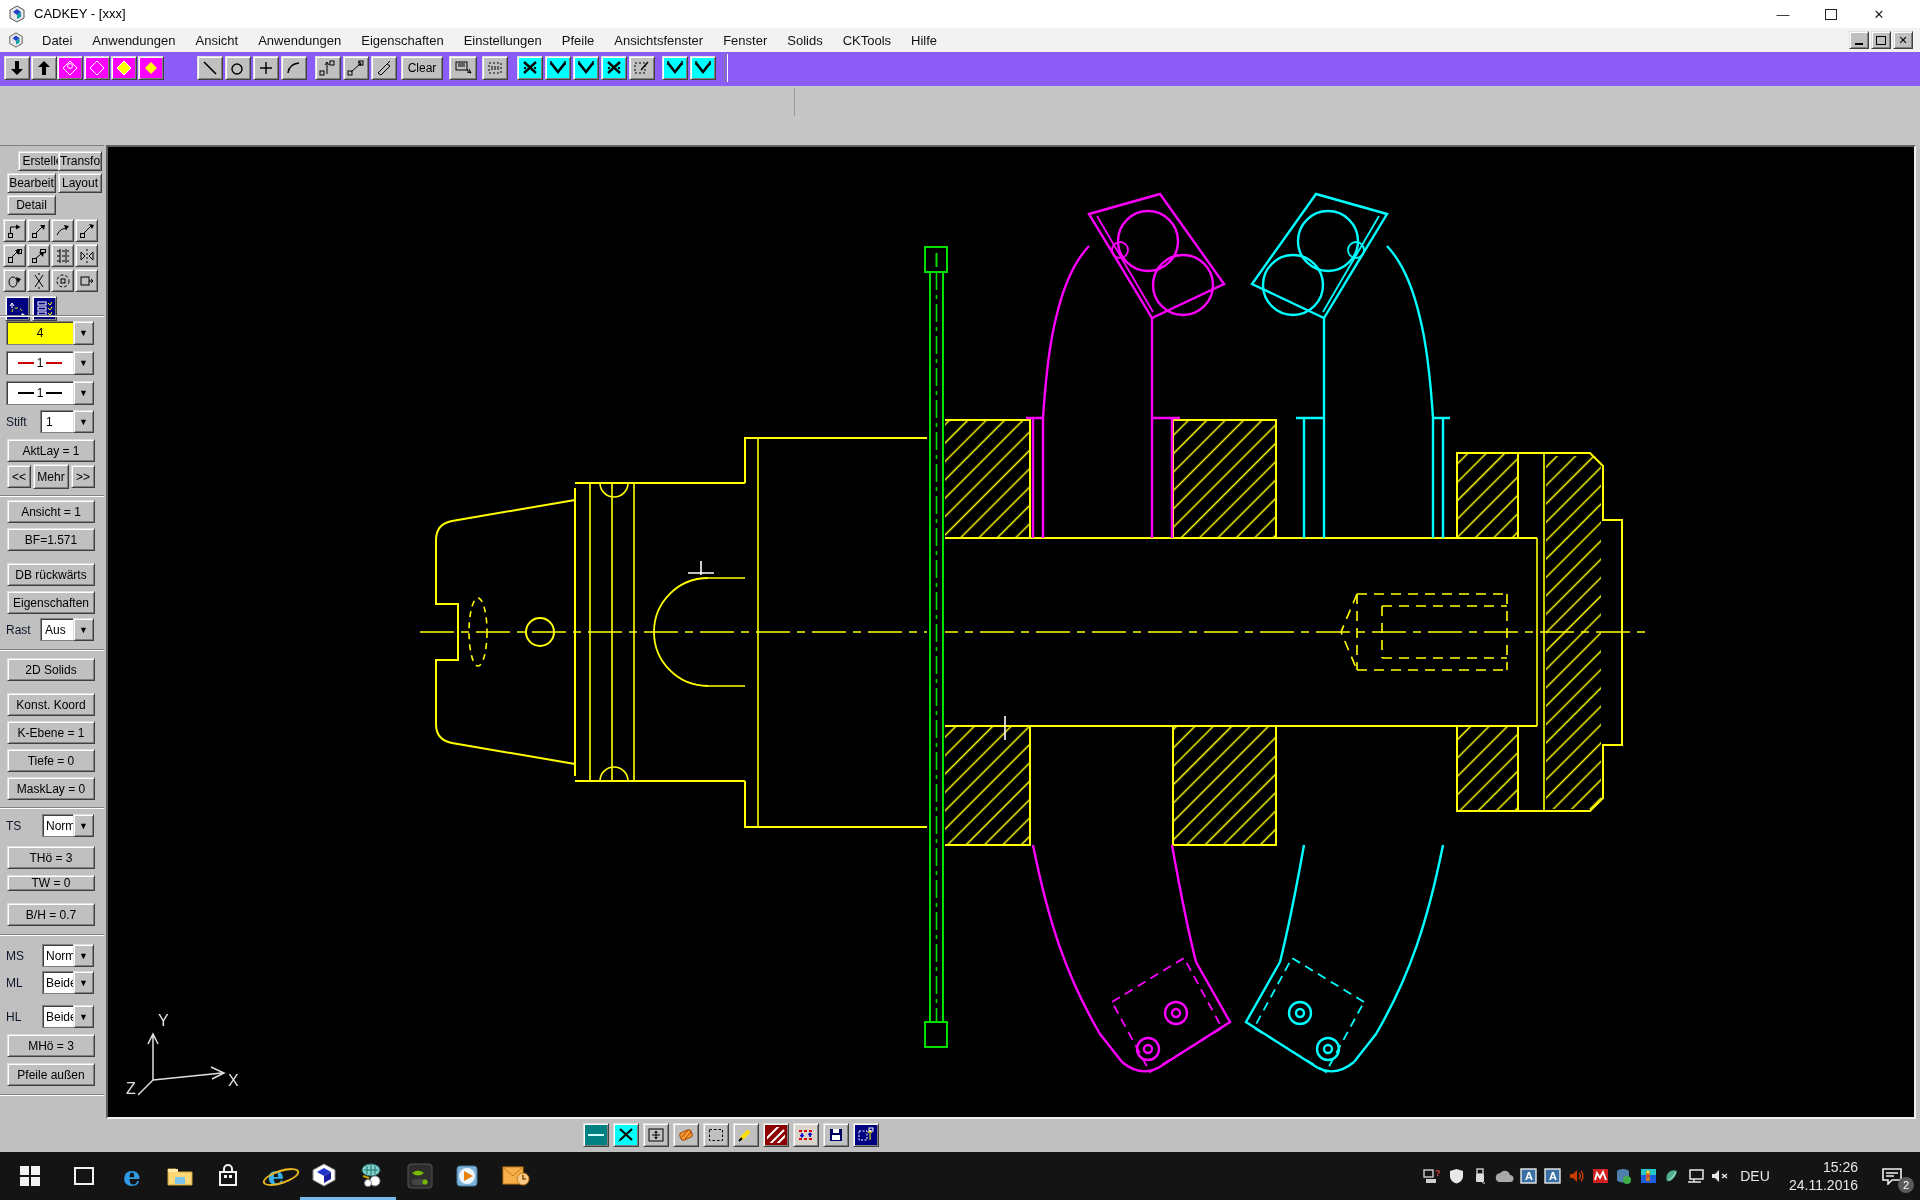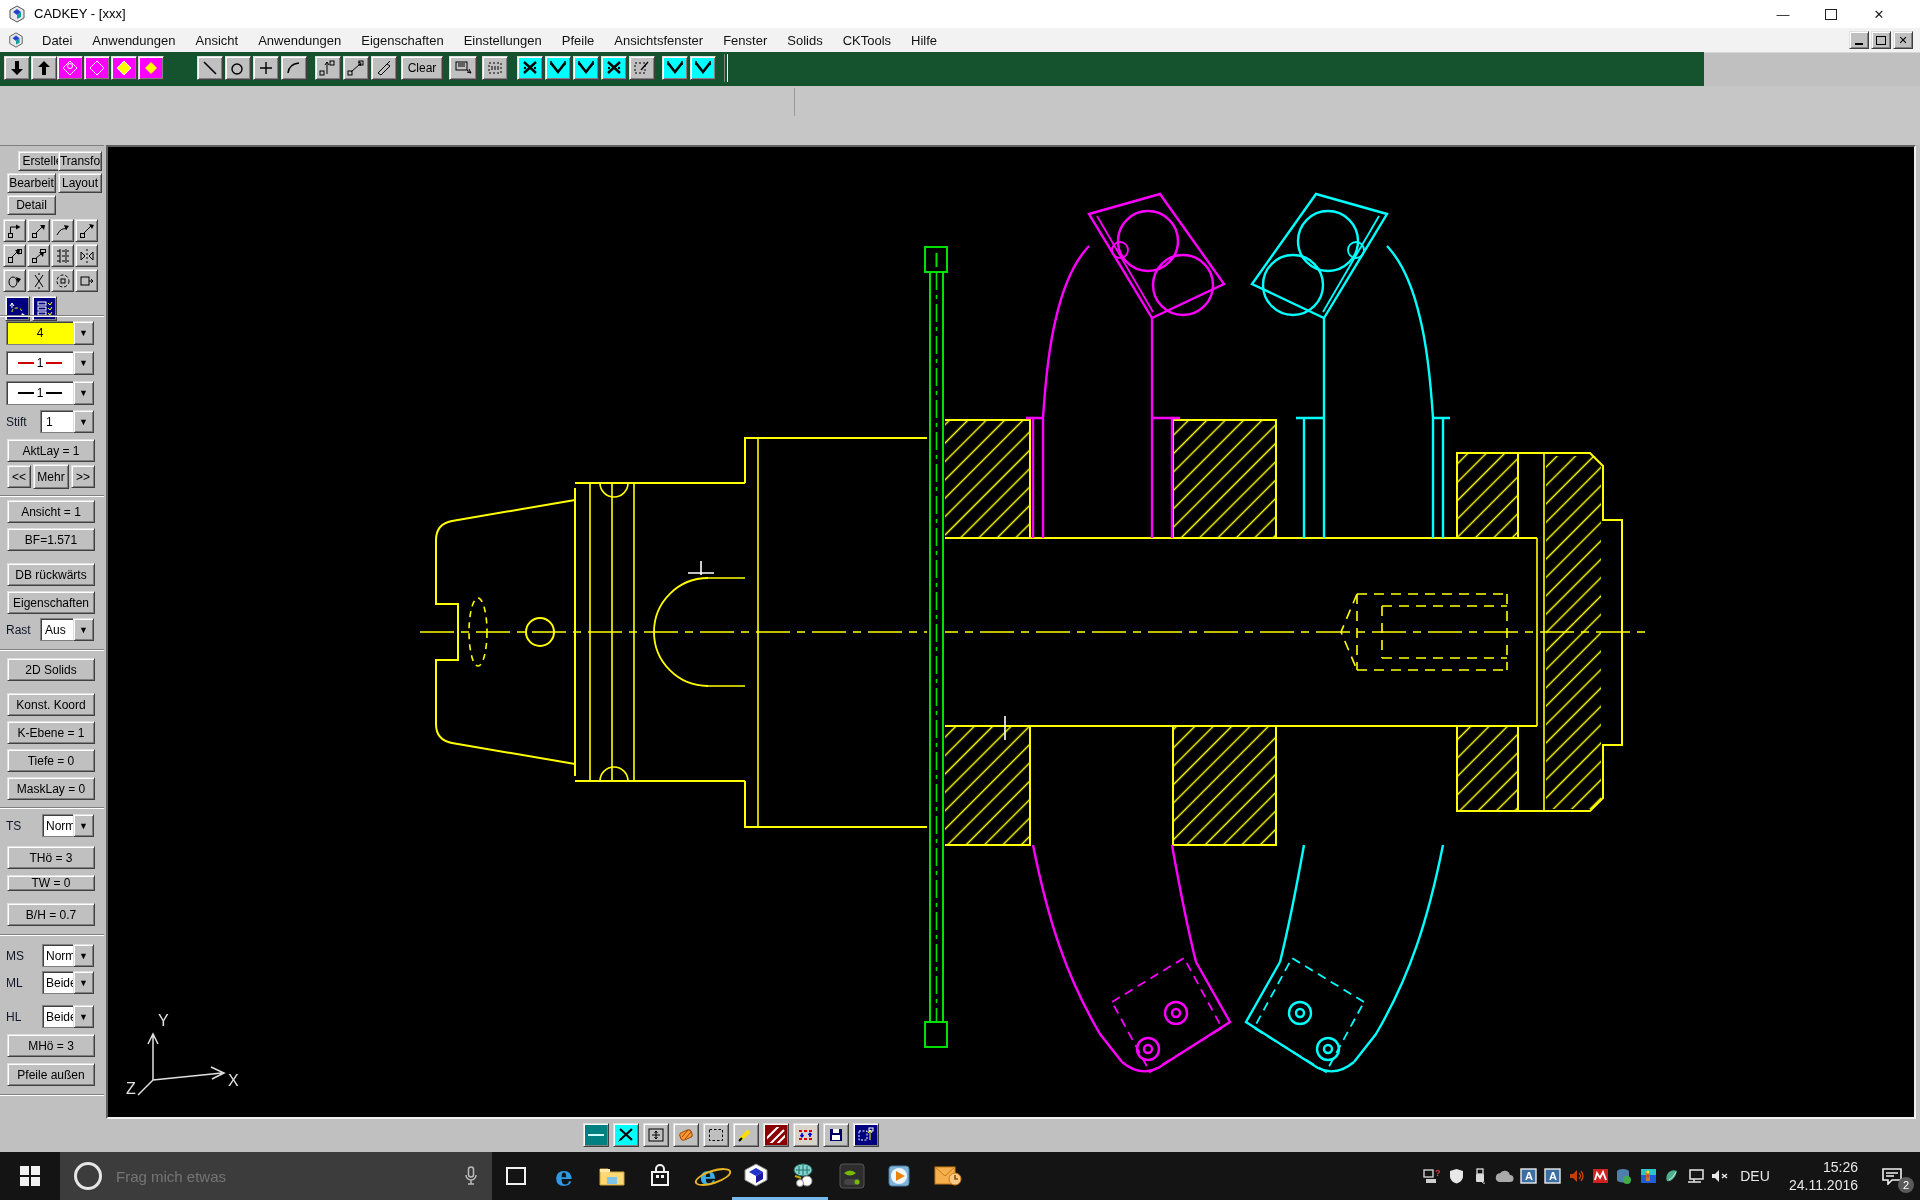--- a/index.html
+++ b/index.html
@@ -13,21 +13,21 @@
   .groove{border-top:1px solid #808080;border-bottom:1px solid #fff;height:0;}
   .combo{display:flex;align-items:stretch;}
   .combo .val{flex:1;background:#fff;border:1px solid #808080;border-right:none;box-shadow:inset 1px 1px 0 #404040;
       display:flex;align-items:center;justify-content:center;font-size:12px;box-sizing:border-box;}
   .combo .arrow{width:21px;display:flex;align-items:center;justify-content:center;font-size:9px;}
   #titlebar{left:0;top:0;width:1920px;height:28px;background:#ffffff;display:flex;align-items:center;}
   .tbtn{width:46px;height:28px;display:flex;align-items:center;justify-content:center;color:#222;font-size:13px;}
   #menubar{left:0;top:28px;width:1920px;height:24px;background:#f2f2f2;display:flex;align-items:center;
       font-size:13px;color:#111;border-bottom:1px solid #d8d8d8;}
   .mitem{padding:3px 10px;text-align:center;}
-  #toolbar{left:0;top:52px;width:1704px;height:34px;background:#14532d;border-bottom:1px solid #9a9a9a;}
+  #toolbar{left:0;top:52px;width:1920px;height:34px;background:#8b5cf6;border-bottom:1px solid #9a9a9a;}
   .ticon{position:absolute;top:4px;width:26px;height:24px;}
   #taskbar{left:0;top:1152px;width:1920px;height:48px;background:#141414;display:flex;align-items:center;color:#e8e8e8;}
   .tk{height:48px;display:flex;align-items:center;justify-content:center;}
   .trayico{width:24px;height:48px;display:flex;align-items:center;justify-content:center;font-size:13px;}
   svg text{font-family:"Liberation Sans",sans-serif;}
   .sbtn{position:absolute;}
   .slabel{position:absolute;font-size:12px;color:#0f172a;}
 </style>
 </head>
 <body>
@@ -592,28 +592,20 @@
 
   <div class="abs" id="taskbar">
     <div class="tk" style="width:60px">
       <svg width="20" height="20" viewBox="0 0 20 20">
         <rect x="0" y="0" width="9" height="9" fill="#f2f2f2"></rect>
           <rect x="11" y="0" width="9" height="9" fill="#f2f2f2"></rect>
         <rect x="0" y="11" width="9" height="9" fill="#f2f2f2"></rect>
           <rect x="11" y="11" width="9" height="9" fill="#f2f2f2"></rect>
       </svg>
     </div>
-    <div class="tk" style="width:432px;background:#3c3c3c;justify-content:flex-start;position:relative">
-      <span style="display:inline-block;width:22px;height:22px;border:3px solid #e6e6e6;border-radius:50%;margin-left:14px"></span>
-      <input style="background: transparent; border: none; outline: none; color: rgb(200, 200, 200); font-size: 15px; margin-left: 12px; width: 280px; font-family: &quot;Liberation Sans&quot;, sans-serif;" placeholder="Frag mich etwas">
-      <svg class="abs" style="right:14px;top:14px" width="14" height="20" viewBox="0 0 14 20">
-        <rect x="4.5" y="1" width="5" height="10" rx="2.5" fill="none" stroke="#bbb" stroke-width="1.5"></rect>
-        <path d="M2 9 a5 5 0 0 0 10 0 M7 14 v4 M4 18 h6" fill="none" stroke="#bbb" stroke-width="1.5"></path>
-      </svg>
-    </div>
     <div class="tk" style="width:48px">
       <span style="display:block;width:16px;height:14px;border:2px solid #f0f0f0;position:relative"></span>
     </div>
     <div class="tk" style="width:48px">
         <span style="font-size:28px;font-weight:bold;color:#2f9ae3;font-family:'DejaVu Serif',serif">e</span>
       </div>
     <div class="tk" style="width:48px">
       <svg width="26" height="22" viewBox="0 0 26 22">
           <path d="M1 4 h8 l2 3 h14 v13 H1z" fill="#ffd876" stroke="#caa23c"></path>
           <rect x="1" y="4" width="10" height="3" fill="#ffe9a8"></rect>

